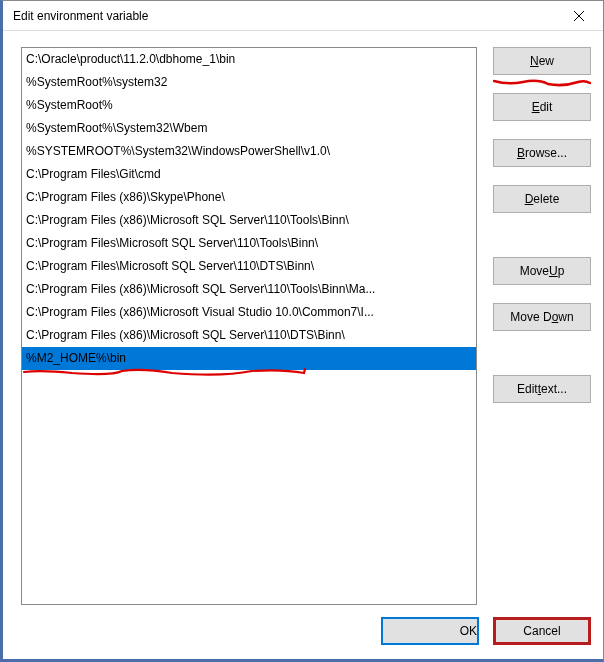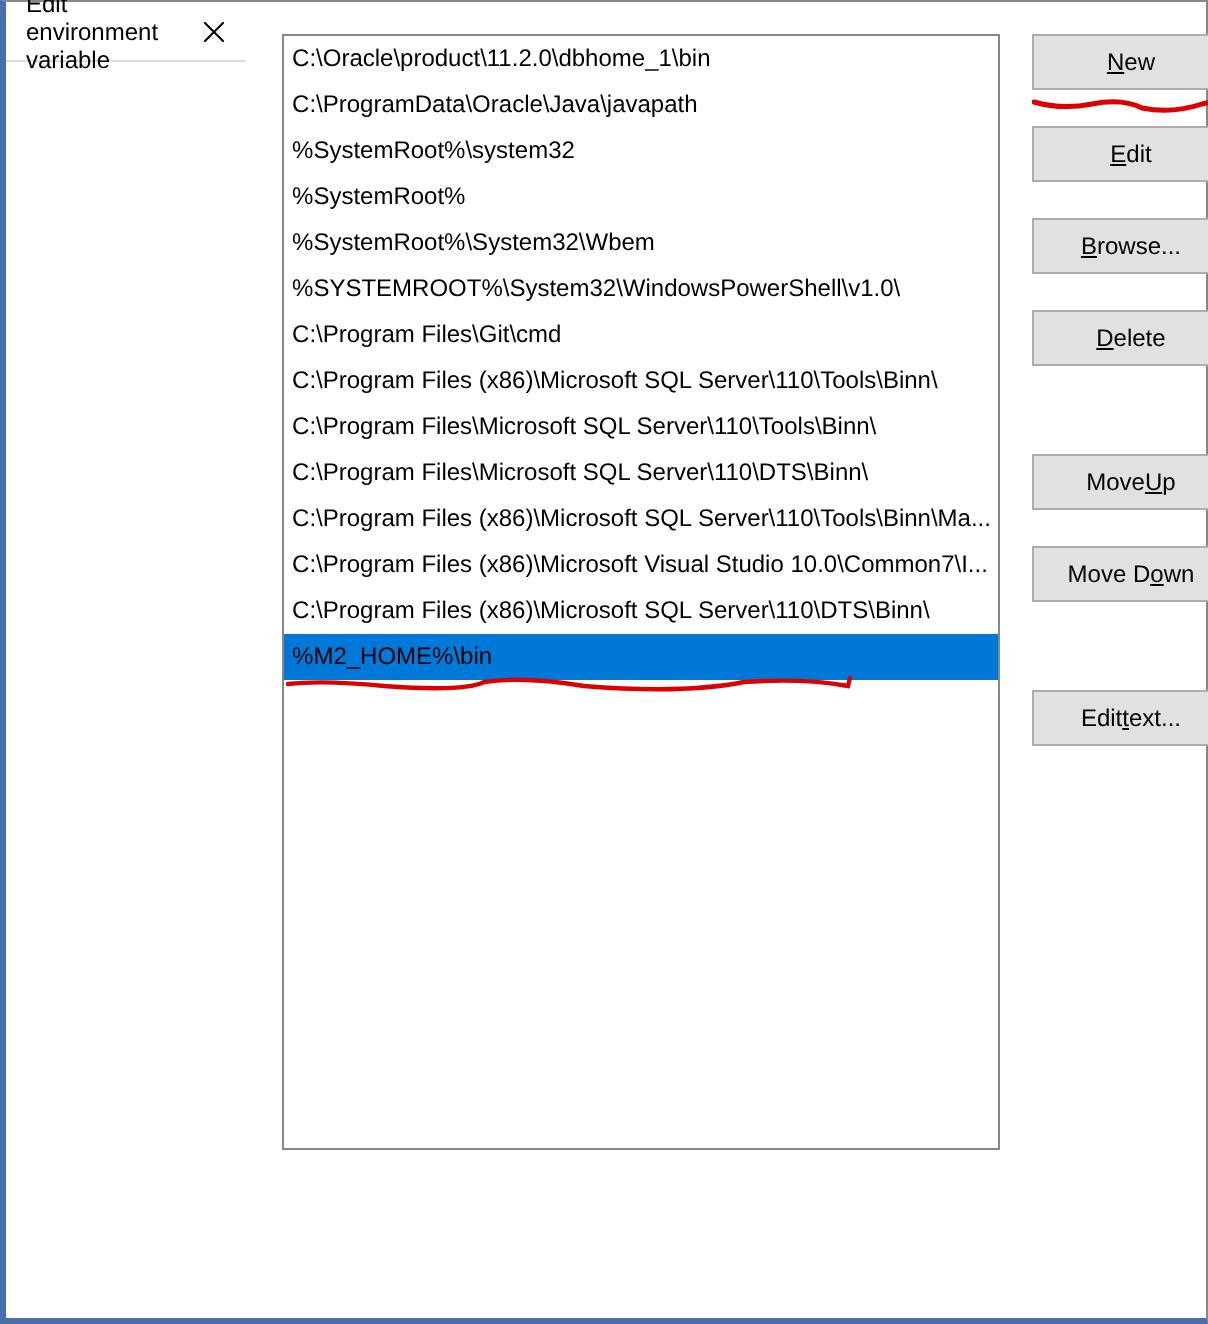--- a/index.html
+++ b/index.html
@@ -14,21 +14,21 @@
       width: 604px;
       height: 662px;
       position: relative;
     }
     .dialog {
       width: 604px;
       height: 662px;
       background: #fff;
       border: 1px solid #888;
       display: flex;
-      flex-direction: row;
+      flex-direction: column;
       border-left: 3px solid #4a6ea9;
       border-bottom: 3px solid #4a6ea9;
     }
     .titlebar {
       height: 30px;
       display: flex;
       align-items: center;
       justify-content: space-between;
       padding: 0 4px 0 10px;
       border-bottom: 1px solid #ddd;
@@ -162,26 +162,26 @@
       <svg viewBox="0 0 10 10">
           <line x1="0" y1="0" x2="10" y2="10" stroke="#000" stroke-width="1"></line>
           <line x1="10" y1="0" x2="0" y2="10" stroke="#000" stroke-width="1"></line>
         </svg>
     </div>
   </div>
   <div class="body">
     <div class="list-wrap">
       <div class="list">
         <div class="list-item">C:\Oracle\product\11.2.0\dbhome_1\bin</div>
-        <div class="list-item">C:\ProgramData\Oracle\Java\javapath</div>
         <div class="list-item">%SystemRoot%\system32</div>
         <div class="list-item">%SystemRoot%</div>
         <div class="list-item">%SystemRoot%\System32\Wbem</div>
         <div class="list-item">%SYSTEMROOT%\System32\WindowsPowerShell\v1.0\</div>
         <div class="list-item">C:\Program Files\Git\cmd</div>
+        <div class="list-item">C:\Program Files (x86)\Skype\Phone\</div>
         <div class="list-item">C:\Program Files (x86)\Microsoft SQL Server\110\Tools\Binn\</div>
         <div class="list-item">C:\Program Files\Microsoft SQL Server\110\Tools\Binn\</div>
         <div class="list-item">C:\Program Files\Microsoft SQL Server\110\DTS\Binn\</div>
         <div class="list-item">C:\Program Files (x86)\Microsoft SQL Server\110\Tools\Binn\Ma...</div>
         <div class="list-item">C:\Program Files (x86)\Microsoft Visual Studio 10.0\Common7\I...</div>
         <div class="list-item">C:\Program Files (x86)\Microsoft SQL Server\110\DTS\Binn\</div>
         <div class="selected-wrap">
           <div class="list-item selected">%M2_HOME%\bin</div>
           <svg class="mark-item" viewBox="0 0 290 14" preserveAspectRatio="none">
             <path d="M2 5 Q 20 3 50 6 Q 90 9 100 4 Q 120 1 150 6 Q 200 10 230 4 Q 260 2 282 6 L 283 2" stroke="#d00" stroke-width="2.2" fill="none" stroke-linecap="round"></path>

